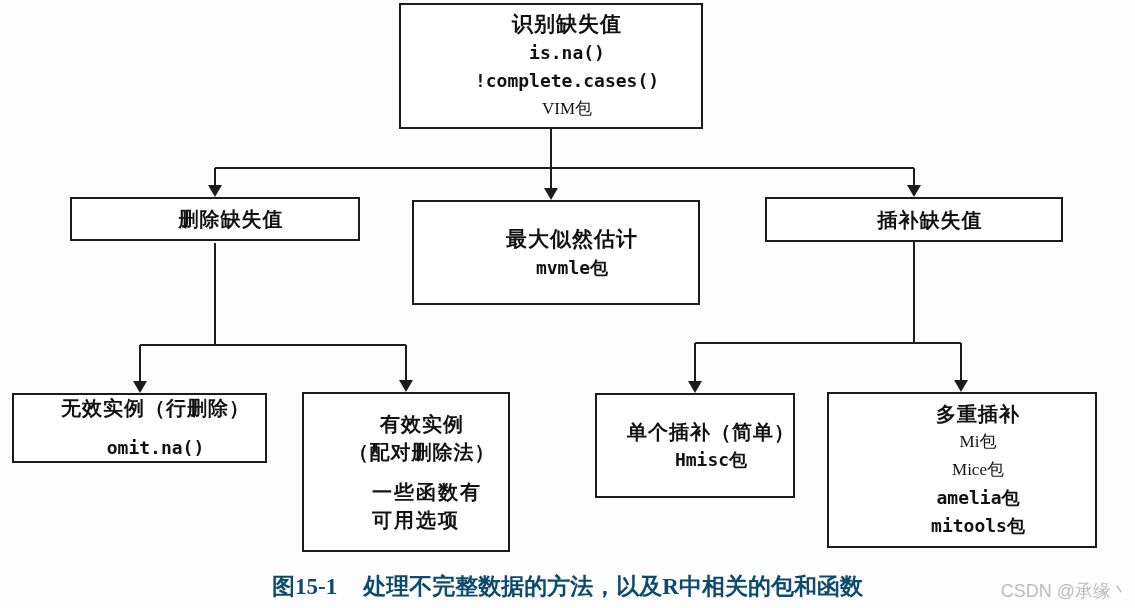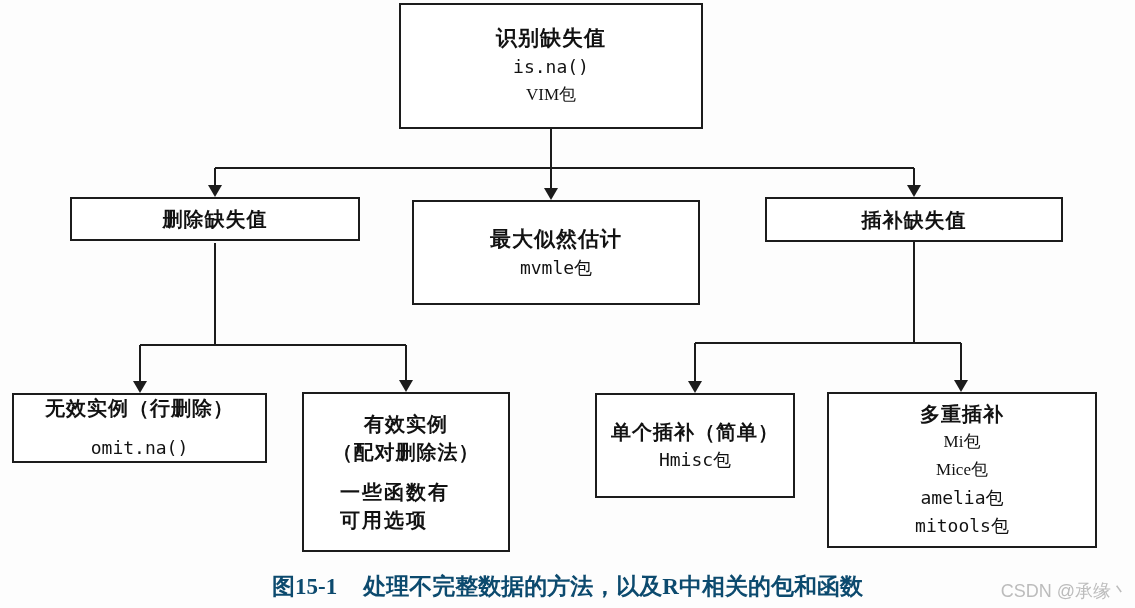--- a/index.html
+++ b/index.html
@@ -10,30 +10,31 @@
   }
   .stage{position:absolute;left:0;top:0;width:1135px;height:608px;}
   svg.connectors{position:absolute;left:0;top:0;pointer-events:none;}
   .node{
     position:absolute;
     background:#ffffff;
     border:2px solid #1c1c1c;
     display:flex;flex-direction:column;align-items:center;justify-content:center;
     box-sizing:border-box;
     text-align:right;
+    padding-left:32px;
   }
   .line{display:block;white-space:nowrap;color:#121212;}
   .cjk{
     font-family:"Liberation Sans", sans-serif;
     font-weight:700;font-size:20px;line-height:28px;letter-spacing:1px;
   }
   .cjk-lg{font-size:21px;line-height:30px;}
   .mono{
     font-family:"DejaVu Sans Mono", monospace;
-    font-weight:400;font-size:18px;line-height:28px;
+    font-weight:700;font-size:18px;line-height:28px;
   }
   .serif{
     font-family:"Liberation Serif", serif;
     font-weight:400;font-size:17px;line-height:28px;
   }
   .gap-top{margin-top:12px;}
   .indent-left{align-self:flex-start;margin-left:36px;letter-spacing:2px;}
   .caption{
     position:absolute;left:0;top:571px;width:1135px;text-align:center;
     font-family:"Liberation Serif", serif;
@@ -67,20 +68,21 @@
       <polygon points="133,381 147,381 140,393"></polygon>
       <polygon points="399,380 413,380 406,392"></polygon>
       <polygon points="688,381 702,381 695,393"></polygon>
       <polygon points="954,380 968,380 961,392"></polygon>
     </g>
   </svg>
 
   <div class="node" style="left:399px;top:3px;width:304px;height:126px;">
     <span class="line cjk cjk-lg">识别缺失值</span>
     <span class="line mono">is.na()</span>
+    <span class="line mono">!complete.cases()</span>
     <span class="line serif">VIM包</span>
   </div>
 
   <div class="node" style="left:70px;top:197px;width:290px;height:44px;">
     <span class="line cjk">删除缺失值</span>
   </div>
 
   <div class="node" style="left:412px;top:200px;width:288px;height:105px;">
     <span class="line cjk cjk-lg">最大似然估计</span>
     <span class="line mono">mvmle包</span>

